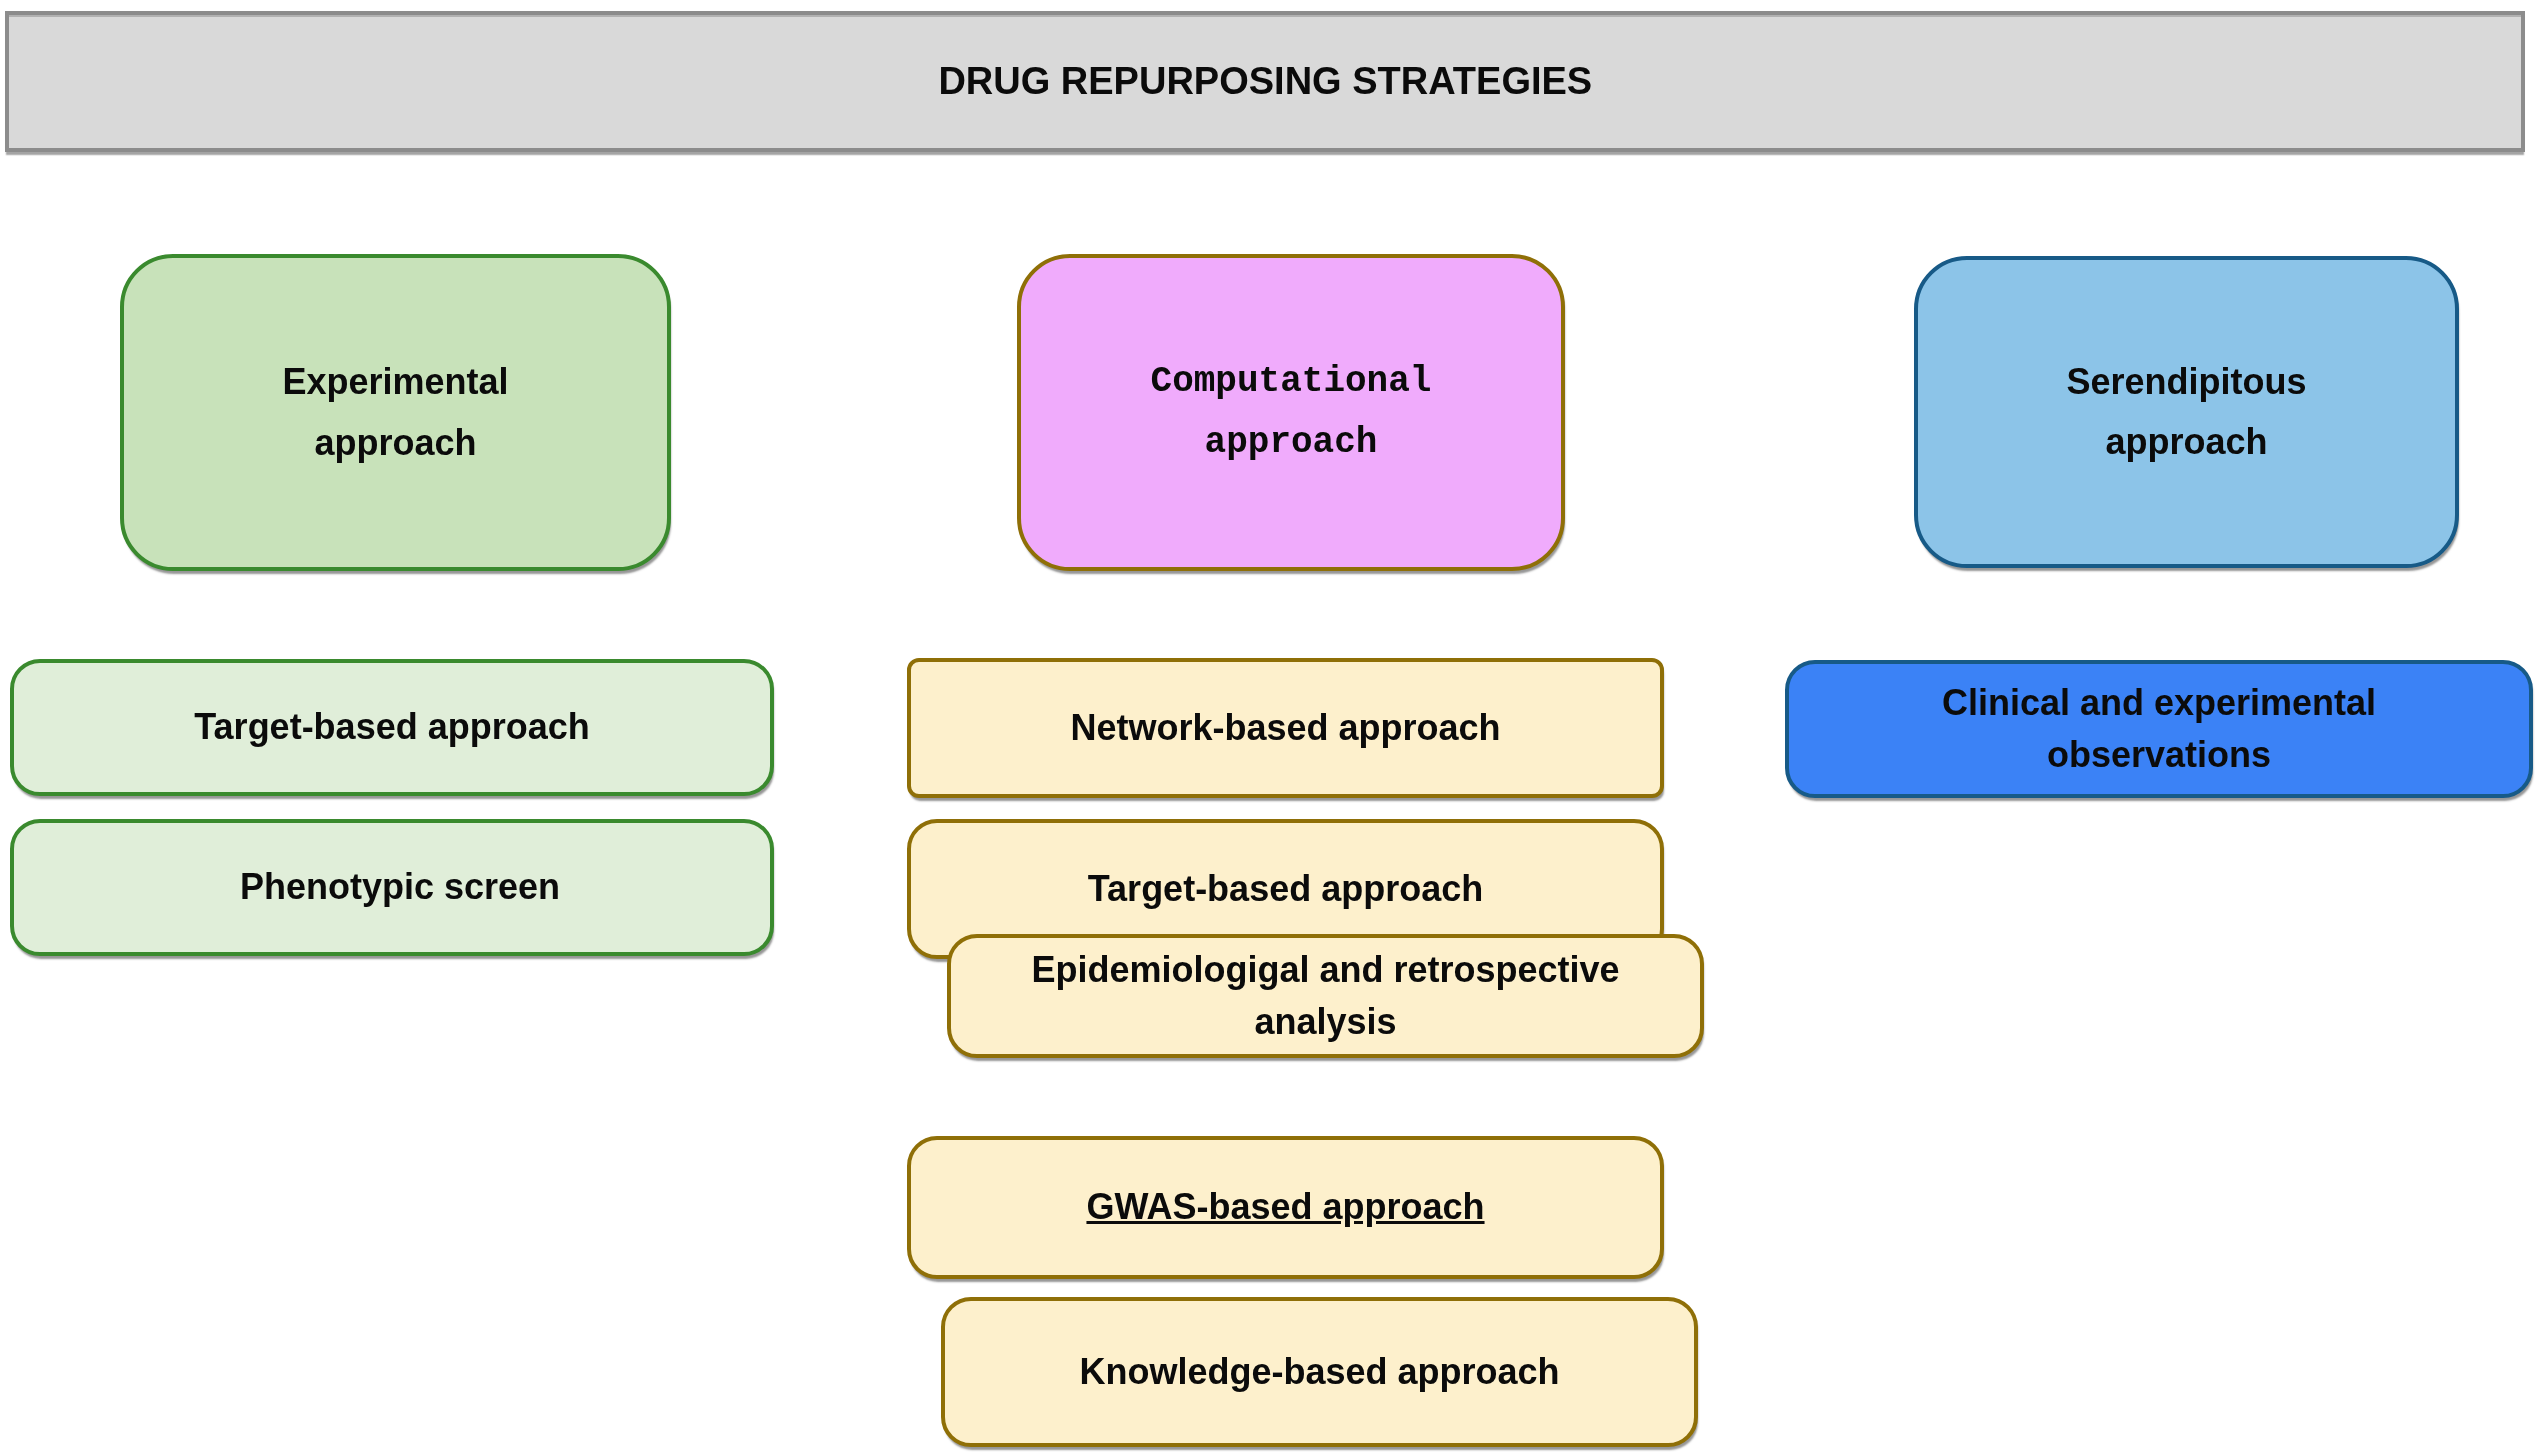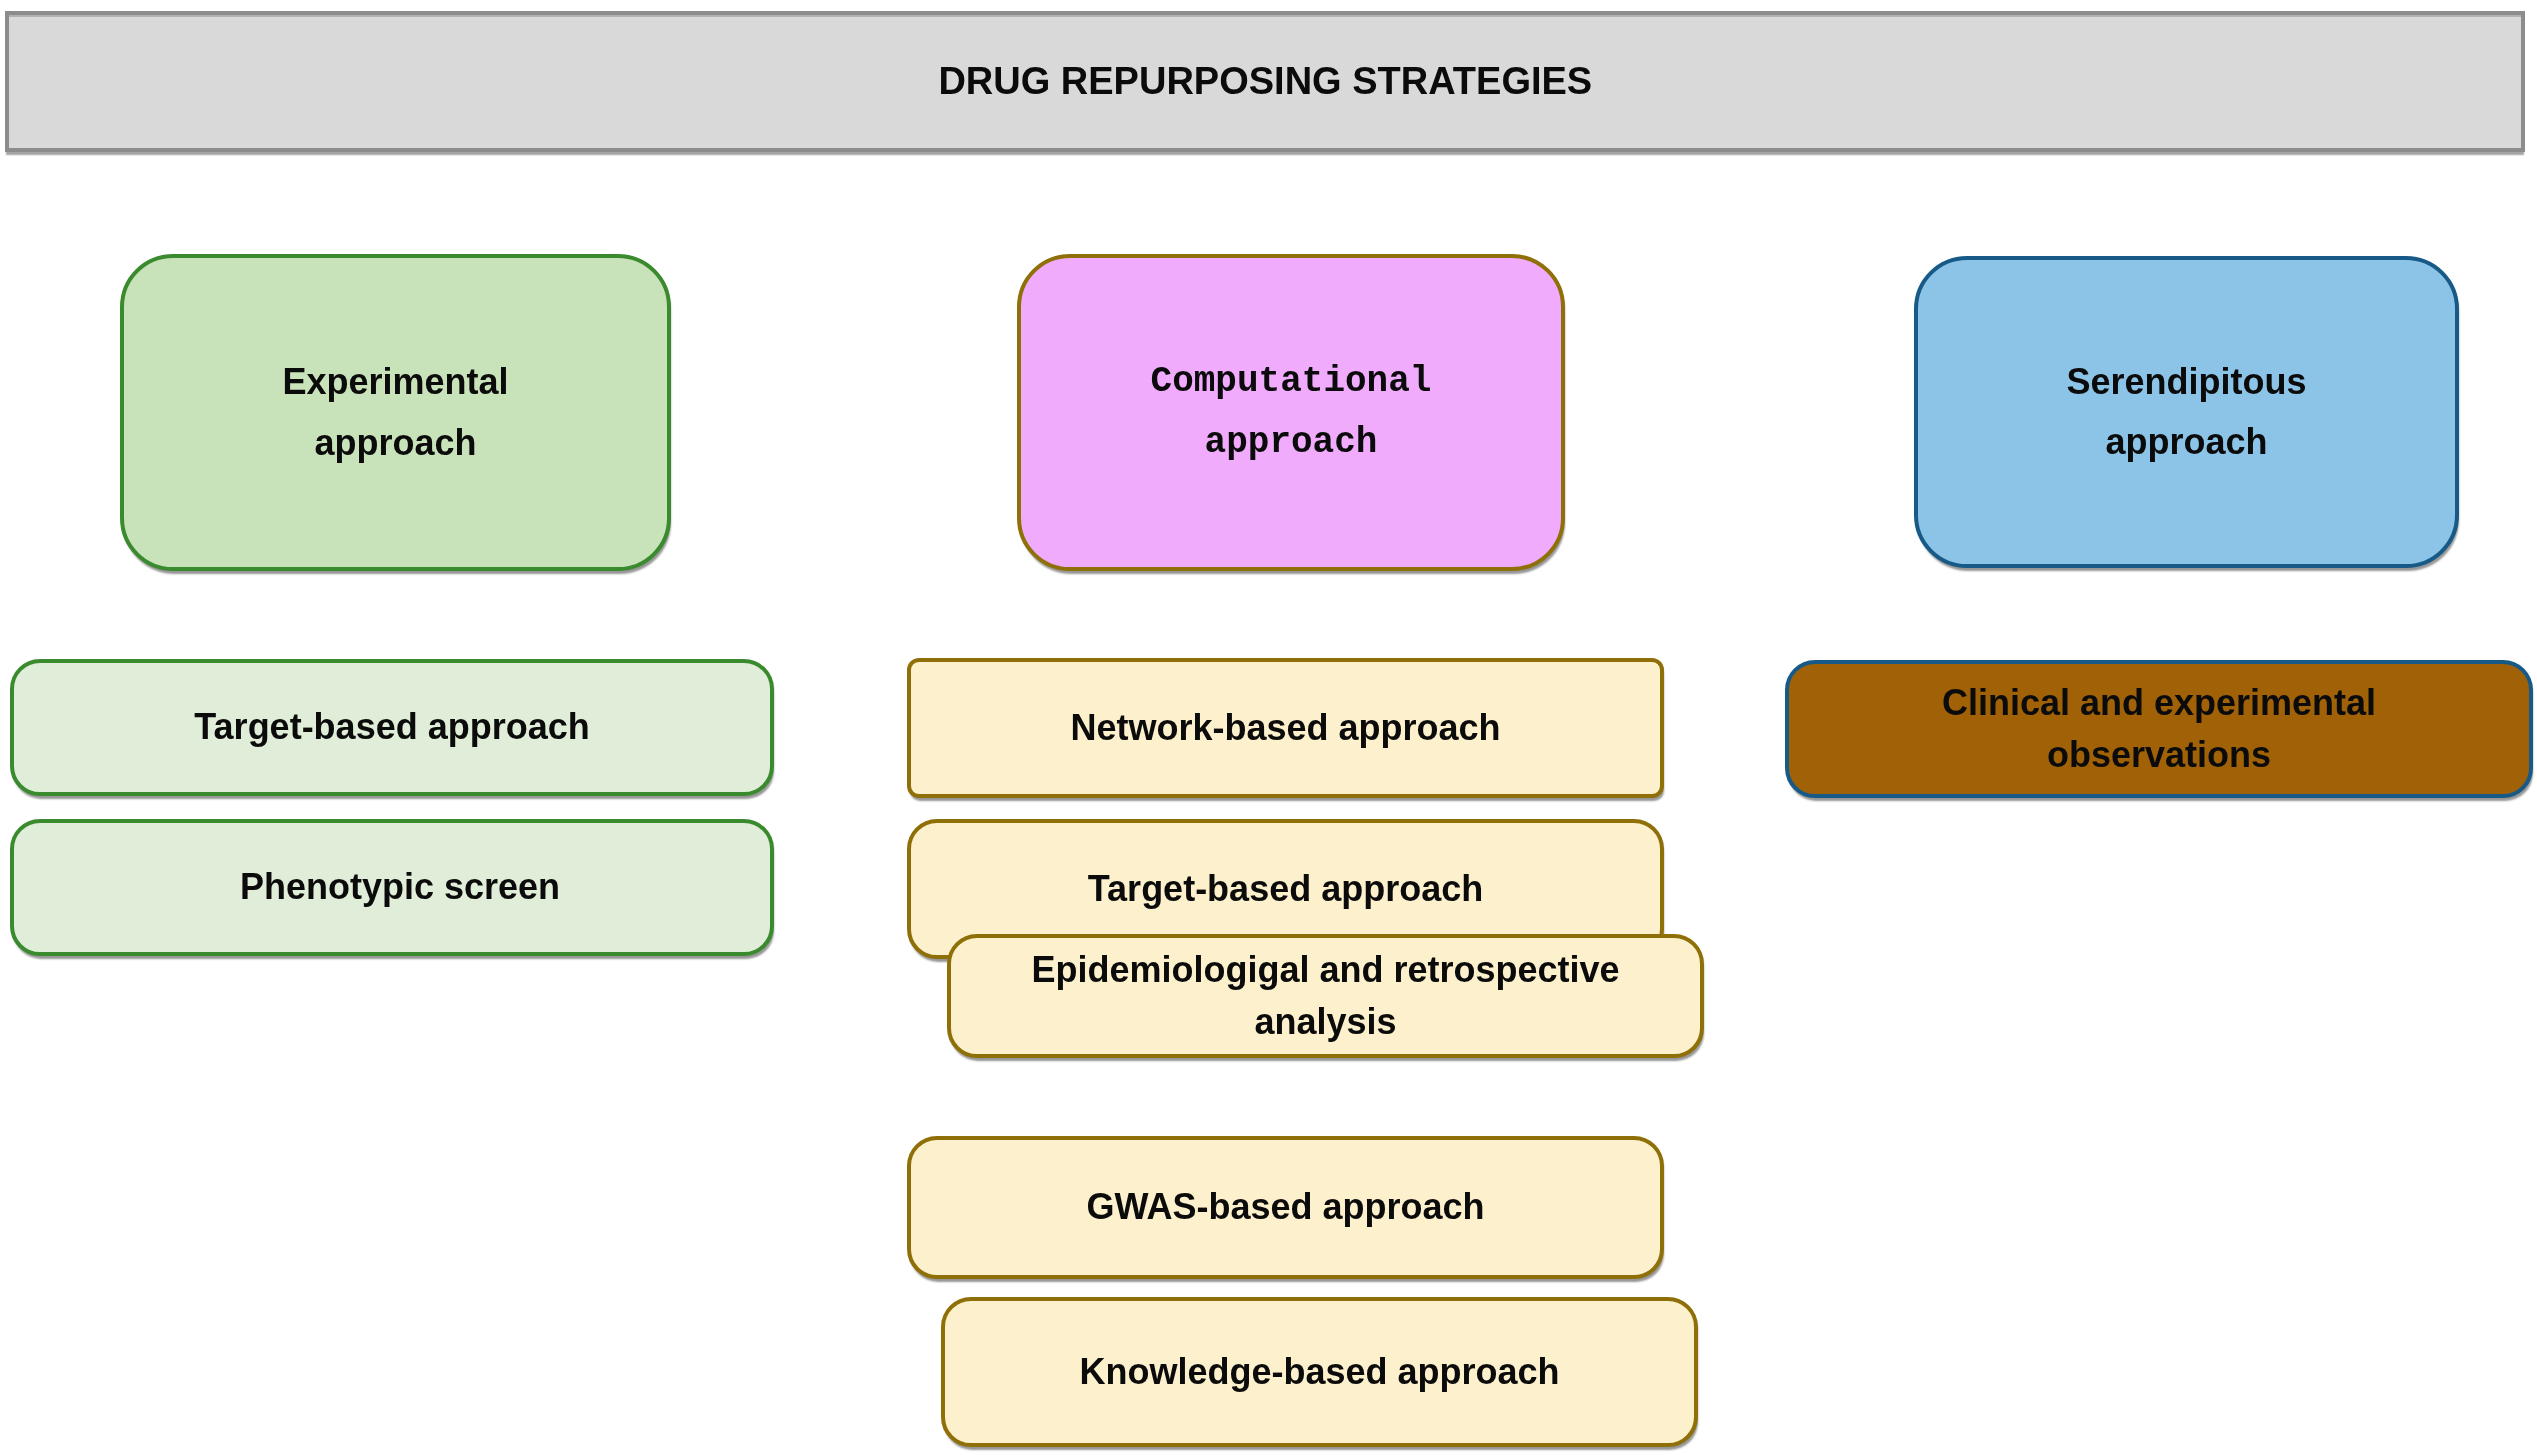--- a/index.html
+++ b/index.html
@@ -61,34 +61,34 @@
     line-height: 1.45;
   }
   
   .green-main  { background: #C8E2BA; border-color: #3A8A2E; }
   .green-sub   { background: #E0EED9; border-color: #3A8A2E; }
   
   .yellow-main { background: #f0abfc; border-color: #8F6F07; font-family: Liberation Mono, monospace; }
   .yellow-sub  { background: #FDF0CC; border-color: #8F6F07; }
   
   .blue-main   { background: #8CC4E8; border-color: #175A87; }
-  .blue-sub    { background: #a16207; border-color: #175A87; }
+  .blue-sub    { background: #3b82f6; border-color: #175A87; }
 
   
   #exp-main  { left: 120px;  top: 254px; width: 551px;  height: 317px; }
   #comp-main { left: 1017px; top: 254px; width: 548px;  height: 317px; }
   #ser-main  { left: 1914px; top: 256px; width: 545px;  height: 312px; }
 
   #exp-sub-0 { left: 10px; top: 659px;  width: 764px; height: 137px; }
   #exp-sub-1 { left: 10px; top: 819px; width: 764px; height: 137px; padding-left: 16px; }
 
   #comp-sub-0 { left: 907px; top: 658px;  width: 757px; height: 140px; border-radius: 12px; }
   #comp-sub-1 { left: 907px; top: 819px; width: 757px; height: 140px; }
   #comp-sub-2 { left: 907px; top: 934px; width: 757px; height: 124px; margin-left: 40px; }
-  #comp-sub-3 { left: 907px; top: 1136px; width: 757px; height: 143px; }
+  #comp-sub-3 { left: 907px; top: 1136px; width: 757px; height: 143px; text-decoration: underline; }
   #comp-sub-4 { left: 907px; top: 1297px; width: 757px; height: 150px; margin-left: 34px; }
 
   #ser-sub-0 { left: 1785px; top: 660px; width: 748px; height: 138px; }
 </style>
 </head>
 <body>
 
 <div class="canvas">
 
   <div class="title-bar">

